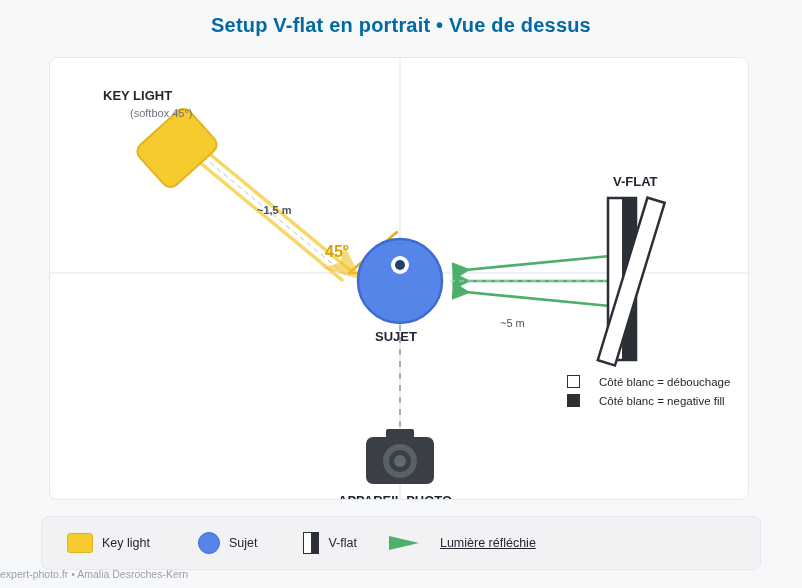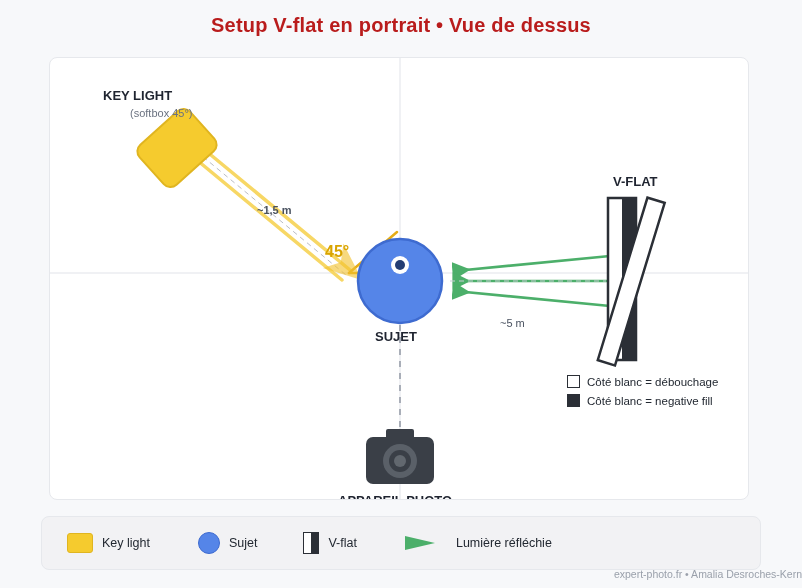--- a/index.html
+++ b/index.html
@@ -15,21 +15,21 @@
     width: 802px; height: 588px;
     background: #f7f8fa;
   }
   #title {
     position: absolute;
     left: 0; top: 14px;
     width: 802px;
     text-align: center;
     font-size: 20px;
     font-weight: bold;
-    color: #b91c1c;
+    color: #0369a1;
     letter-spacing: 0.2px;
   }
   #diagram-card {
     position: absolute;
     left: 49px; top: 57px;
     width: 700px; height: 443px;
     background: #ffffff;
     border: 1px solid #e6e8ec;
     border-radius: 8px;
     overflow: hidden;
@@ -47,21 +47,21 @@
   .lbl-vflat { font-size: 13px; font-weight: bold; color: #1f2430; }
 
   #vflat-legend {
     position: absolute;
     left: 517px; top: 317px;
     width: 180px;
   }
   .vf-row {
     display: flex;
     align-items: center;
-    gap: 7px;
+    gap: 19px;
     margin-bottom: 6px;
     font-size: 11.5px;
     color: #222831;
   }
   .vf-swatch {
     width: 13px; height: 13px;
     border: 1.6px solid #2b2f36;
     flex: 0 0 auto;
   }
   .vf-swatch.white { background: #ffffff; }
@@ -82,21 +82,21 @@
     align-items: center;
     gap: 9px;
     font-size: 12.5px;
     color: #222831;
   }
   .legend-item .li-label { white-space: nowrap; }
   #li-keylight { margin-left: 25px; }
   #li-sujet { margin-left: 48px; }
   #li-vflat { margin-left: 46px; }
   #li-directe { margin-left: 50px; }
-  #li-reflechie { margin-left: 48px; }
+  #li-reflechie { margin-left: 32px; text-decoration: underline; }
 
   .sw-keylight {
     width: 26px; height: 20px;
     background: #F5CB2E;
     border: 1.5px solid #E0B520;
     border-radius: 3px;
   }
   .sw-sujet {
     width: 22px; height: 22px;
     background: #5585E8;
@@ -105,21 +105,21 @@
   }
   .sw-vflat {
     width: 16px; height: 22px;
     border: 1.6px solid #2b2f36;
     background: linear-gradient(to right, #ffffff 0 50%, #2b2f36 50% 100%);
   }
   #credit {
     position: absolute;
     left: 0; top: 568px;
     width: 802px;
-    text-align: right;
+    text-align: left;
     font-size: 10.5px;
     color: #9aa0ab;
   }
 </style>
 </head>
 <body>
 
 <div id="page">
 
   <div id="title">Setup V-flat en portrait • Vue de dessus</div>

